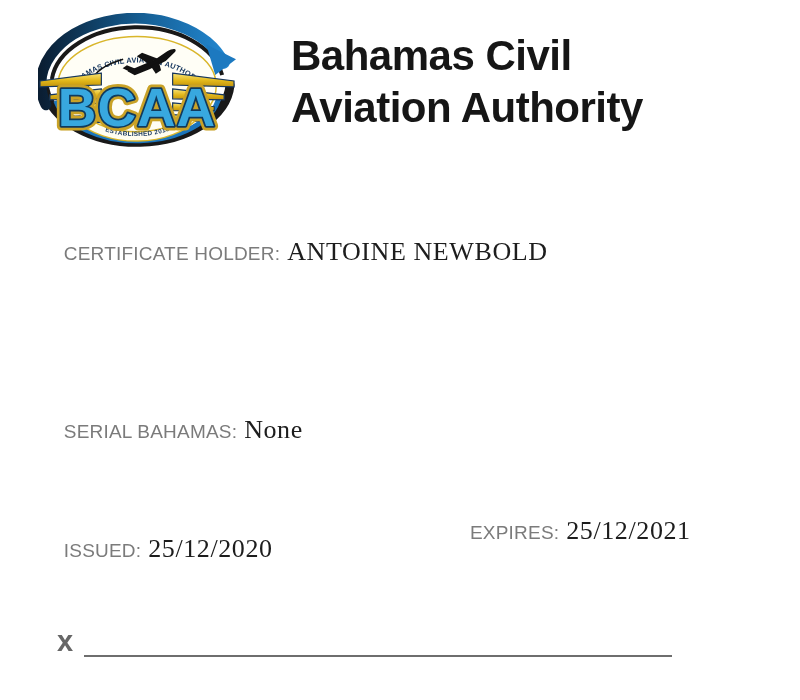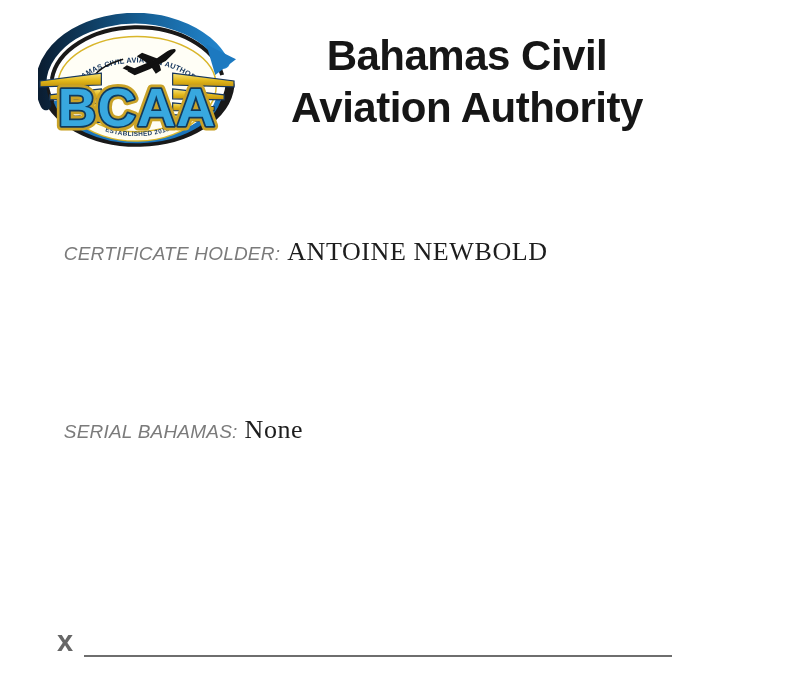--- a/index.html
+++ b/index.html
@@ -3,29 +3,29 @@
 <meta charset="utf-8">
 <style>
   html,body{margin:0;padding:0;background:#ffffff;}
   .page{
     position:relative;width:800px;height:700px;background:#ffffff;overflow:hidden;
     font-family:"Liberation Sans",sans-serif;color:#1d1d1d;
   }
   .logo{position:absolute;left:38px;top:13px;width:198px;height:140px;}
   .org-name{
     position:absolute;left:291px;top:30px;margin:0;
-    font-size:42px;line-height:52px;font-weight:700;color:#161616;letter-spacing:-0.5px;text-align:center;
+    font-size:42px;line-height:52px;font-weight:700;color:#161616;letter-spacing:-0.5px;
   }
   .cert-title{
     position:absolute;left:46px;top:165px;margin:0;
     font-size:30px;font-weight:700;color:#141414;letter-spacing:-0.2px;
   }
   .row{position:absolute;left:46px;white-space:pre-wrap;}
   .r1{top:219px;} .r2{top:277px;} .r3{top:337px;} .r4{top:397px;} .r5{top:457px;} .r6{top:516px;}
-  .lbl{font-size:19px;color:#7b7b7b;letter-spacing:0.2px;font-style:italic;}
+  .lbl{font-size:19px;color:#7b7b7b;letter-spacing:0.2px;}
   .val{font-size:26px;color:#1d1d1d;letter-spacing:0.6px;margin-left:7px;font-family:Liberation Serif, serif;}
   .expires-group{position:absolute;left:424px;top:0;white-space:pre-wrap;}
   .sig-x{
     position:absolute;left:57px;top:625px;
     font-size:29px;font-weight:700;color:#666666;
   }
   .sig-line{
     position:absolute;left:84px;top:655px;width:588px;height:0;
     border-top:2px solid #6e6e6e;
   }
@@ -104,17 +104,21 @@
     <span class="lbl">CERTIFICATE HOLDER:</span><span class="val">ANTOINE NEWBOLD</span>
   </div>
 
 
 
   <div class="row r4">
     <span class="lbl">SERIAL BAHAMAS:</span><span class="val">None</span>
   </div>
 
 
+  <div class="row r6">
+    <span class="lbl">ISSUED:</span><span class="val">25/12/2020</span>
+    <span class="expires-group"><span class="lbl">EXPIRES:</span><span class="val">25/12/2021</span></span>
+  </div>
 
   <span class="sig-x">x</span>
   <div class="sig-line"></div>
 
 </div>
 
 </body></html>

